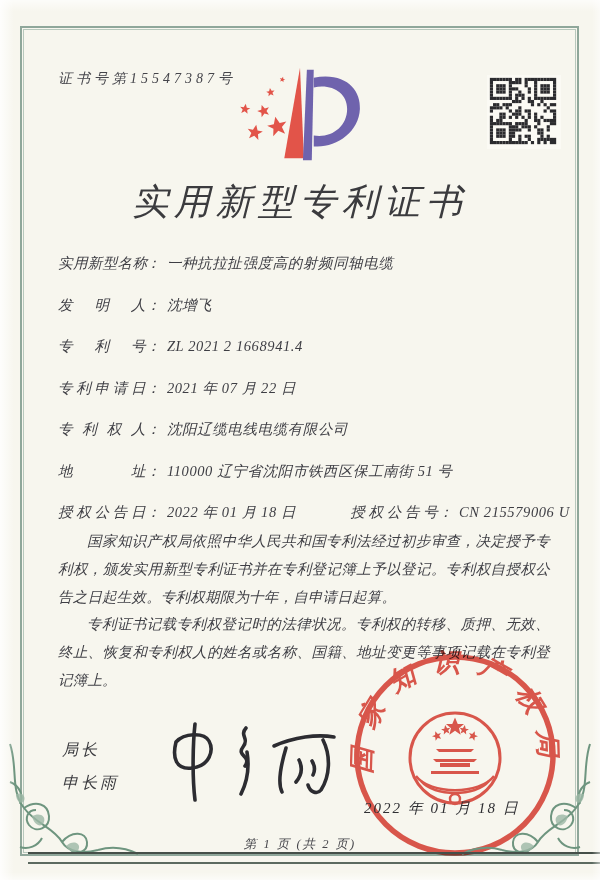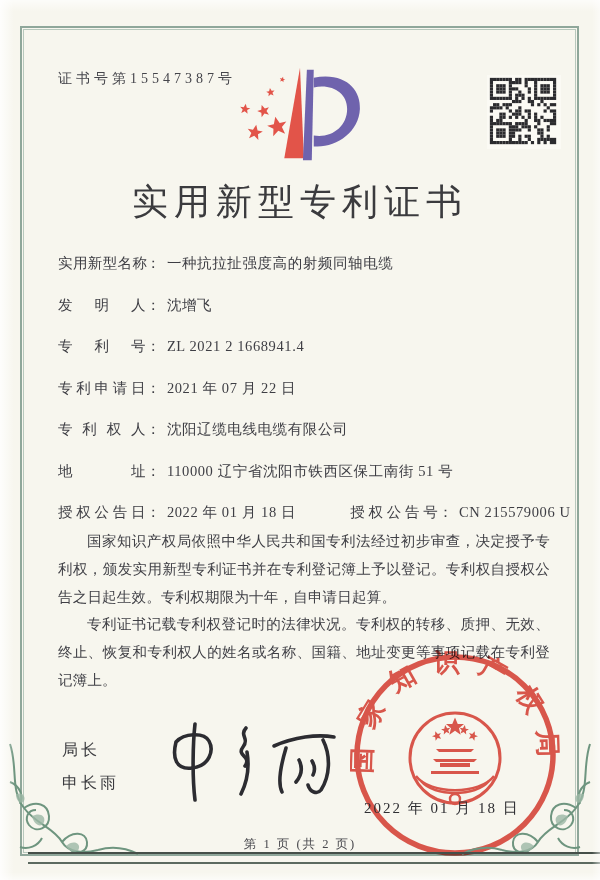--- a/index.html
+++ b/index.html
@@ -2,21 +2,21 @@
 <html><head>
 <meta charset="utf-8">
 <style>
   html,body{margin:0;padding:0;}
   body{
     width:600px;height:880px;position:relative;overflow:hidden;
     background:#f7f6ee;
     font-family:"Liberation Serif","DejaVu Serif",serif;
     color:#3c3c40;
   }
-  .stage{position:absolute;inset:0;}
+  .stage{position:absolute;inset:0;font-style:italic;}
   
   .photo-edge{position:absolute;inset:0;pointer-events:none;
     background:
       linear-gradient(90deg, rgba(255,255,255,.85) 0, rgba(255,255,255,0) 14px),
       linear-gradient(0deg, rgba(255,255,255,.6) 0, rgba(255,255,255,0) 8px),
       linear-gradient(180deg, rgba(255,255,255,.7) 0, rgba(255,255,255,0) 12px),
       linear-gradient(270deg, rgba(255,255,255,.5) 0, rgba(255,255,255,0) 8px);
   }
   
   .frame{position:absolute;left:20px;top:26px;right:21px;height:826px;

